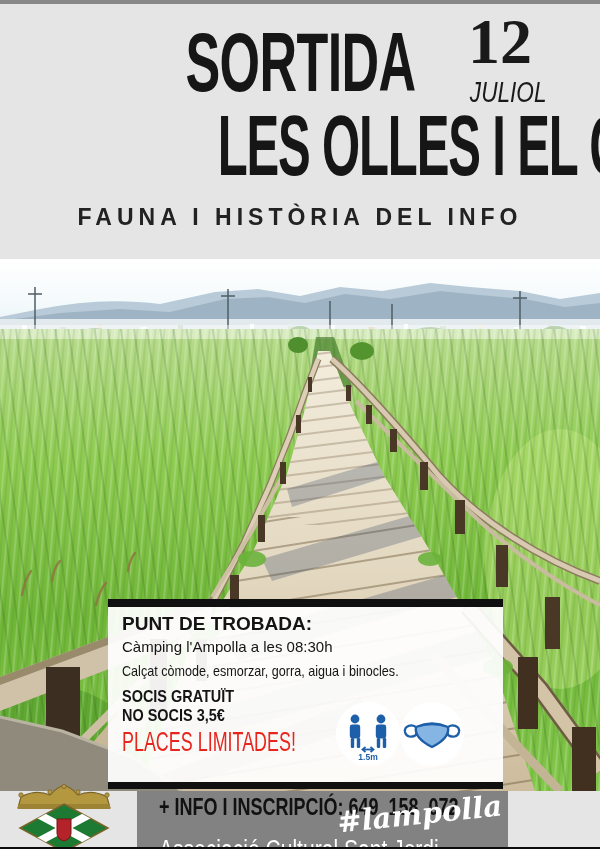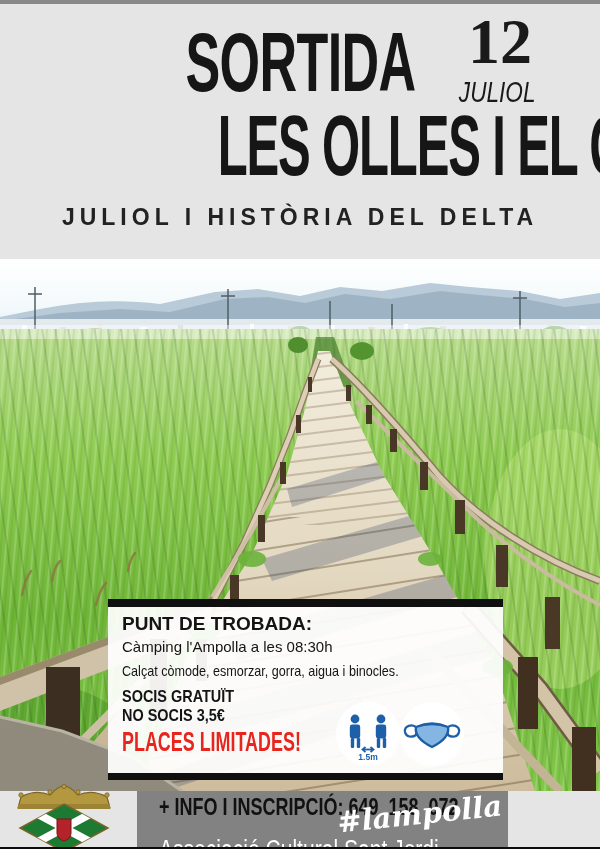--- a/index.html
+++ b/index.html
@@ -6,44 +6,44 @@
   .poster{position:relative;width:600px;height:849px;background:#e5e5e5;overflow:hidden;
           font-family:"Liberation Sans",sans-serif;margin:4px auto;}
   .cond{display:inline-block;white-space:nowrap;}
 
   
   .title{position:absolute;top:14px;left:0;width:600px;text-align:center;
          font-size:84px;font-weight:700;letter-spacing:-1px;line-height:1.05;color:#161616;}
   .title .cond{transform:scaleX(.62);}
   .day{position:absolute;top:4px;left:450px;width:100px;text-align:center;
        font-family:"Liberation Serif",serif;font-size:64px;font-weight:700;color:#1a1a1a;line-height:1.05;}
-  .month{position:absolute;top:72px;left:441px;width:112px;text-align:center;
+  .month{position:absolute;top:72px;left:452px;width:112px;text-align:center;
          font-size:29px;font-style:italic;font-weight:400;color:#1a1a1a;}
   .month .cond{transform:scaleX(.78);}
   .subtitle{position:absolute;top:98px;left:0;width:600px;text-align:center;
             font-size:86px;font-weight:700;letter-spacing:-2px;line-height:1.0;color:#161616;}
   .subtitle .cond{transform:scaleX(.57);}
   .tagline{position:absolute;top:200px;left:0;width:600px;text-align:center;
            font-size:23px;font-weight:700;letter-spacing:5px;color:#222;}
 
   
   .photo{position:absolute;top:255px;left:0;width:600px;height:532px;}
   .photo svg{display:block;}
 
   
   .infobox{position:absolute;left:108px;top:595px;width:381px;height:160px;
            background:rgba(255,255,255,.93);border-top:8px solid #101010;border-bottom:7px solid #101010;
-           padding:6px 0 0 14px;box-sizing:content-box;color:#141414;}
+           padding:6px 0 9px 14px;box-sizing:content-box;color:#141414;}
   .ib-bold{font-weight:700;font-size:19px;line-height:22px;}
   .ib-reg{font-size:15px;line-height:24px;}
   .ib-fit{display:inline-block;transform:scaleX(.84);transform-origin:left center;white-space:nowrap;}
   .ib-sp{margin-top:4px;}
   .ib-price{font-weight:700;font-size:17px;line-height:19px;}
   .ib-price .cond{transform:scaleX(.85);transform-origin:left center;}
-  .limited{font-weight:700;font-size:28px;line-height:27px;margin-top:3px;color:#e8251d;}
+  .limited{font-weight:400;font-size:28px;line-height:27px;margin-top:3px;color:#e8251d;}
   .limited .cond{transform:scaleX(.64);transform-origin:left center;letter-spacing:0;}
   .badge{position:absolute;width:64px;height:64px;border-radius:50%;background:#fff;top:95px;}
   .badge.b1{left:228px;text-align:right;} .badge.b2{left:292px;}
   .badge svg{display:block;}
 
   
   .footer-bar{position:absolute;left:137px;top:787px;width:371px;height:56px;background:#828282;}
   .contact{position:absolute;left:22px;top:2px;font-weight:700;font-size:24px;color:#111;
            white-space:pre;}
   .contact .cond{transform:scaleX(.75);transform-origin:left center;white-space:pre;}
@@ -56,21 +56,21 @@
 </style>
 </head>
 <body>
 
 <div class="poster">
 
   <div class="title"><span class="cond">SORTIDA</span></div>
   <div class="day">12</div>
   <div class="month"><span class="cond">JULIOL</span></div>
   <div class="subtitle"><span class="cond">LES OLLES I EL GOLERÓ</span></div>
-  <div class="tagline">JULIOL I HISTÒRIA DEL DELTA</div>
+  <div class="tagline">FAUNA I HISTÒRIA DEL INFO</div>
 
   <div class="photo">
     <svg width="600" height="532" viewBox="0 0 600 532" preserveAspectRatio="none">
       <defs>
         <linearGradient id="sky" x1="0" y1="0" x2="0" y2="1">
           <stop offset="0" stop-color="#ffffff"></stop>
             <stop offset=".6" stop-color="#f3f9fb"></stop>
             <stop offset="1" stop-color="#dcebf3"></stop>
         </linearGradient>
         <linearGradient id="grassg" x1="0" y1="0" x2="0" y2="1">

